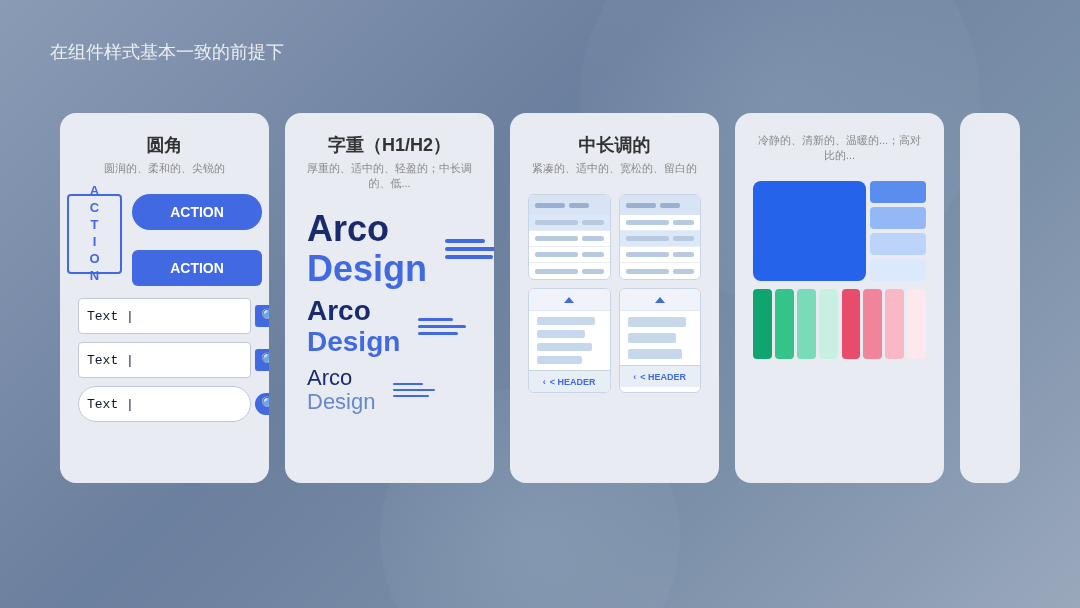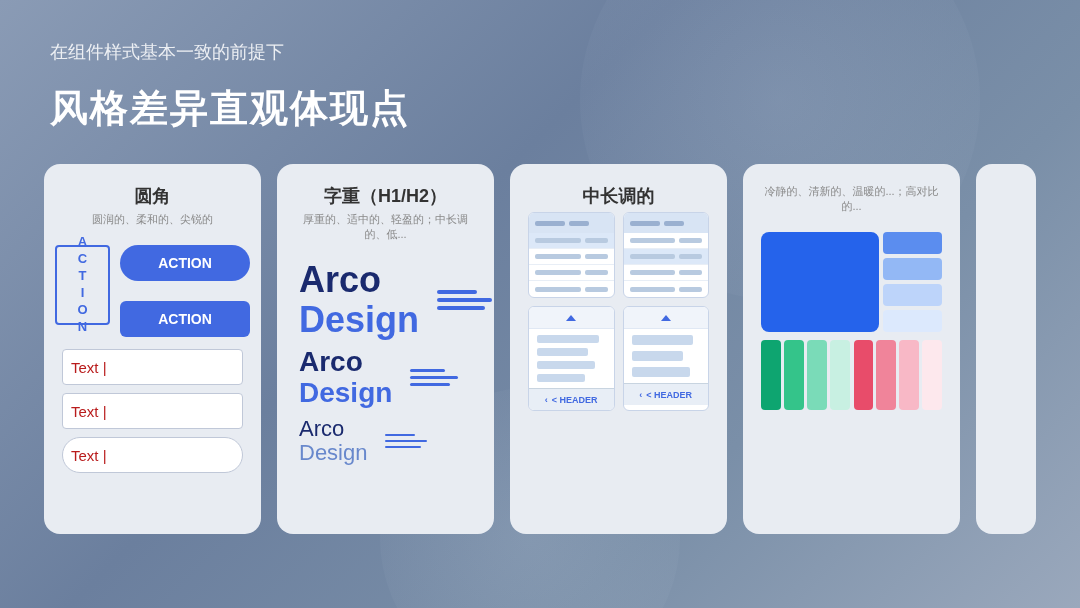--- a/index.html
+++ b/index.html
@@ -41,21 +41,21 @@
     .header-title {
       color: #fff;
       font-size: 38px;
       font-weight: 700;
       letter-spacing: 2px;
     }
 
     .cards-container {
       display: flex;
       gap: 16px;
-      padding: 0 44px;
+      padding: 0 60px;
       margin-top: 10px;
       align-items: center;
     }
 
     .card {
       background: #e8ecf2;
       border-radius: 16px;
       padding: 20px 18px;
       flex: 1;
       min-height: 370px;
@@ -129,23 +129,24 @@
       border: 1.5px solid #c0c8d8;
       border-radius: 4px;
       padding: 6px 8px;
       margin-bottom: 8px;
       width: 100%;
     }
     .card-1 .input-row input {
       border: none;
       outline: none;
       flex: 1;
-      font-size: 15px;
-      color: #b91c1c;
+      font-size: 13px;
+      color: #0f172a;
       background: transparent;
+      font-family: Liberation Mono, monospace;
     }
     .card-1 .input-row .search-icon {
       color: #4169e1;
       font-size: 14px;
       background: #4169e1;
       color: #fff;
       padding: 3px 6px;
       border-radius: 3px;
     }
     .card-1 .input-row-1 { border-radius: 4px; }
@@ -302,21 +303,20 @@
     }
   </style>
 </head>
 <body>
 
 <div class="bg-circle bg-circle-1"></div>
 <div class="bg-circle bg-circle-2"></div>
 
 <div class="header">
   <div class="header-subtitle">在组件样式基本一致的前提下</div>
-  <div class="header-title">风格差异直观体现点</div>
 </div>
 
 <div class="cards-container">
 
   <div class="card card-1">
     <div class="card-title">圆角</div>
     <div class="card-desc">圆润的、柔和的、尖锐的</div>
 
     <div class="btn-group">
       <div class="btn-square">ACTION</div>
@@ -385,20 +385,21 @@
             <div class="line-bar" style="width:42px;height:2px;"></div>
             <div class="line-bar" style="width:36px;height:2px;"></div>
           </div>
         </div>
       </div>
     </div>
   </div>
 
   <div class="card card-3">
     <div class="card-title">中长调的</div>
+    <div class="card-desc">紧凑的、适中的、宽松的、留白的</div>
 
     <div class="tables-grid">
 
       <div class="mini-table">
         <div class="t-header">
           <div class="t-header-dot"></div>
           <div class="t-header-dot" style="width:20px;"></div>
         </div>
         <div class="t-row selected">
           <div class="t-cell wide"></div>

